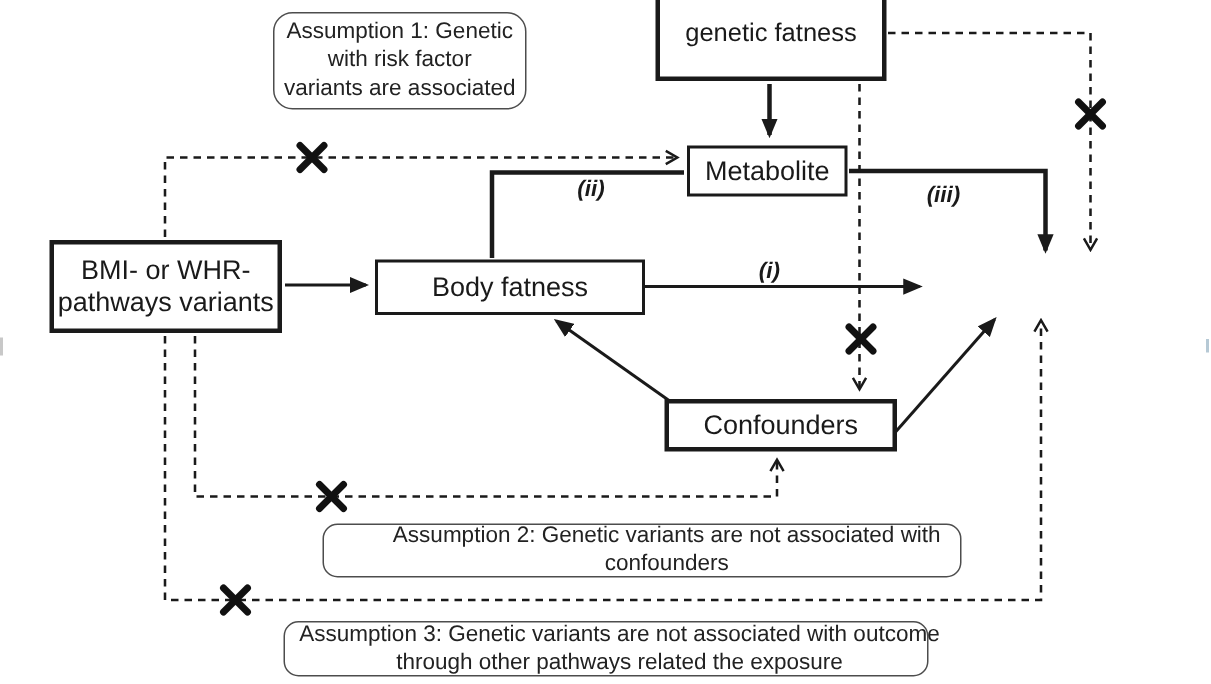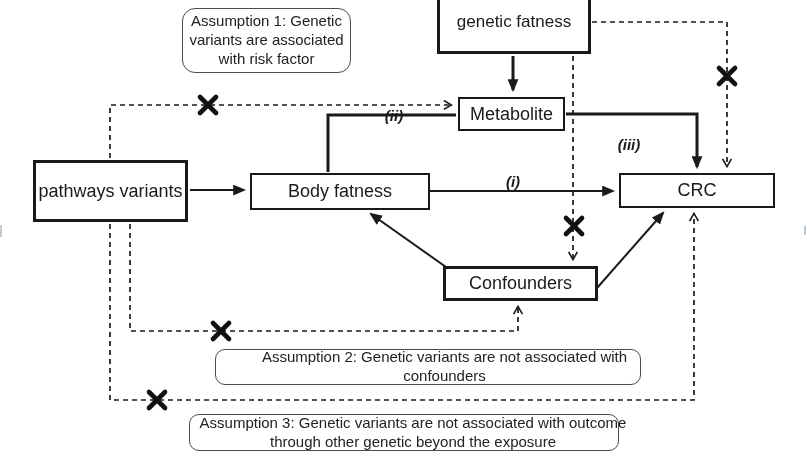--- a/index.html
+++ b/index.html
@@ -98,51 +98,49 @@
 
   <div class="node bold-border" style="left:437px;top:-10px;width:154px;height:64px;font-size:17px;">
     <span class="line">genetic fatness</span>
   </div>
 
   <div class="node" style="left:458px;top:97px;width:107px;height:34px;">
     <span class="line">Metabolite</span>
   </div>
 
   <div class="node bold-border" style="left:33px;top:160px;width:155px;height:62px;">
+    <span class="line">BMI- or WHR-</span>
     <span class="line">pathways variants</span>
   </div>
 
   <div class="node" style="left:250px;top:173px;width:180px;height:37px;">
     <span class="line">Body fatness</span>
   </div>
 
-  <div class="node" style="left:619px;top:173px;width:156px;height:35px;">
-    <span class="line">CRC</span>
-  </div>
 
   <div class="node bold-border" style="left:443px;top:266px;width:155px;height:35px;">
     <span class="line">Confounders</span>
   </div>
 
   <div class="assumption" style="left:182px;top:8px;width:169px;height:65px;">
     <span class="line">Assumption 1: Genetic</span>
+    <span class="line">with risk factor</span>
     <span class="line">variants are associated</span>
-    <span class="line">with risk factor</span>
   </div>
 
   <div class="assumption" style="left:215px;top:349px;width:426px;height:36px;border-radius:10px;padding-left:33px;">
     <span class="line">Assumption 2: Genetic variants are not associated with</span>
     <span class="line">confounders</span>
   </div>
 
   <div class="assumption" style="left:189px;top:414px;width:430px;height:37px;border-radius:10px;padding-left:18px;">
     <span class="line">Assumption 3: Genetic variants are not associated with outcome</span>
-    <span class="line">through other genetic beyond the exposure</span>
+    <span class="line">through other pathways related the exposure</span>
   </div>
 
   <div class="edge-label" style="left:513px;top:181px;">(i)</div>
-  <div class="edge-label" style="left:394px;top:115px;">(ii)</div>
-  <div class="edge-label" style="left:629px;top:144px;">(iii)</div>
+  <div class="edge-label" style="left:394px;top:126px;">(ii)</div>
+  <div class="edge-label" style="left:629px;top:130px;">(iii)</div>
 
   <div class="artifact" style="left:0;top:225px;width:2px;height:12px;background:#9a9a9a;opacity:.55;"></div>
   <div class="artifact" style="left:804px;top:226px;width:2px;height:9px;background:#a4bccb;opacity:.8;"></div>
 
 </div>
 
 </body></html>

